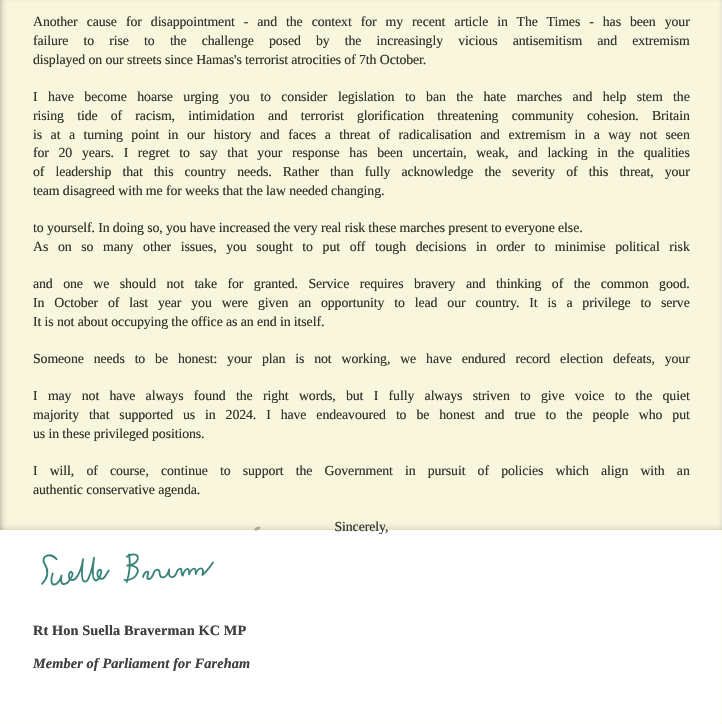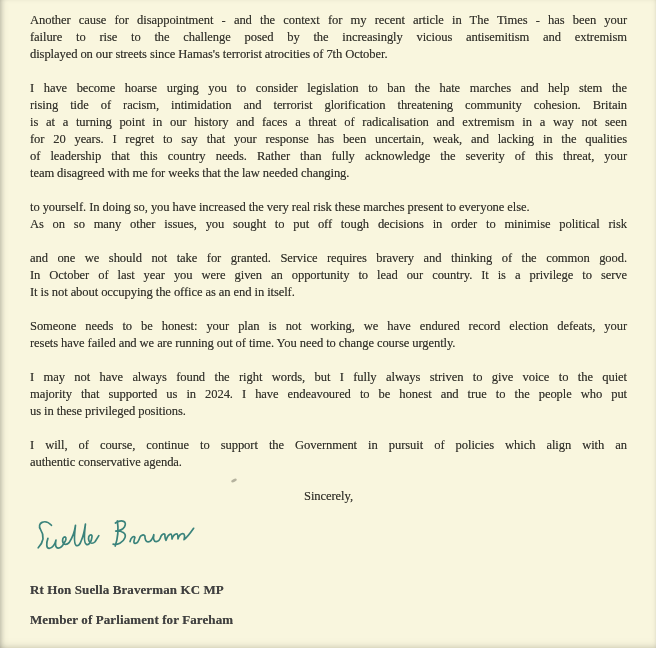--- a/index.html
+++ b/index.html
@@ -3,21 +3,21 @@
 <meta charset="utf-8">
 <style>
   html, body { margin: 0; padding: 0; }
   body {
     width: 656px; height: 658px;
     font-family: "Liberation Serif", "DejaVu Serif", serif;
     overflow: hidden;
   }
   .page {
     position: relative;
-    width: 656px; height: 648px;
+    width: 656px; height: 482px;
     box-sizing: border-box;
     padding: 12px 29px 0 30px;
     background: #f9f6de;
     box-shadow: inset 5px 0 7px -5px rgba(90,90,80,0.55),
                 inset 0 -5px 8px -5px rgba(120,118,100,0.35),
                 inset -2px 0 4px -3px rgba(120,118,100,0.25);
   }
   .body-text {
     color: #34332c;
     font-size: 12.6px;
@@ -43,21 +43,21 @@
     margin-bottom: 6px;
   }
   .signoff-name, .signoff-role {
     font-weight: bold;
     font-size: 13px;
     letter-spacing: 0.1px;
     color: #404040;
     text-shadow: 0 0 0.6px rgba(44,43,37,0.55);
   }
   .signoff-name { margin: 8px 0 0 0; }
-  .signoff-role { margin: 13px 0 0 0; }
+  .signoff-role { margin: 13px 0 0 0; font-style: italic; }
   .speck {
     position: absolute;
     left: 231px; top: 479px;
     width: 6px; height: 3px;
     background: rgba(125,122,105,0.55);
     border-radius: 50%;
     transform: rotate(-25deg);
   }
 </style>
 </head>
@@ -87,21 +87,20 @@
     </div>
 
     <div class="para">
       <div class="line">and one we should not take for granted. Service requires bravery and thinking of the common good.</div>
       <div class="line">In October of last year you were given an opportunity to lead our country. It is a privilege to serve</div>
       <div class="line last">It is not about occupying the office as an end in itself.</div>
     </div>
 
     <div class="para">
       <div class="line">Someone needs to be honest: your plan is not working, we have endured record election defeats, your</div>
-      <div class="line last">resets have failed and we are running out of time. You need to change course urgently.</div>
     </div>
 
     <div class="para">
       <div class="line">I may not have always found the right words, but I fully always striven to give voice to the quiet</div>
       <div class="line">majority that supported us in 2024. I have endeavoured to be honest and true to the people who put</div>
       <div class="line last">us in these privileged positions.</div>
     </div>
 
     <div class="para">
       <div class="line">I will, of course, continue to support the Government in pursuit of policies which align with an</div>

